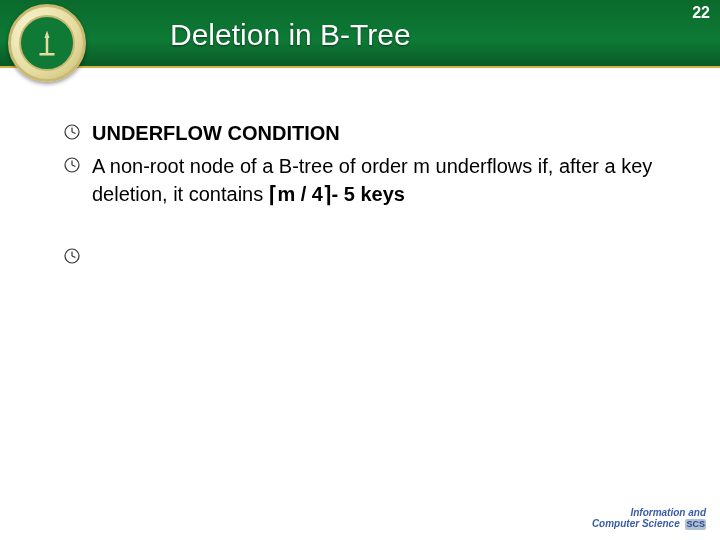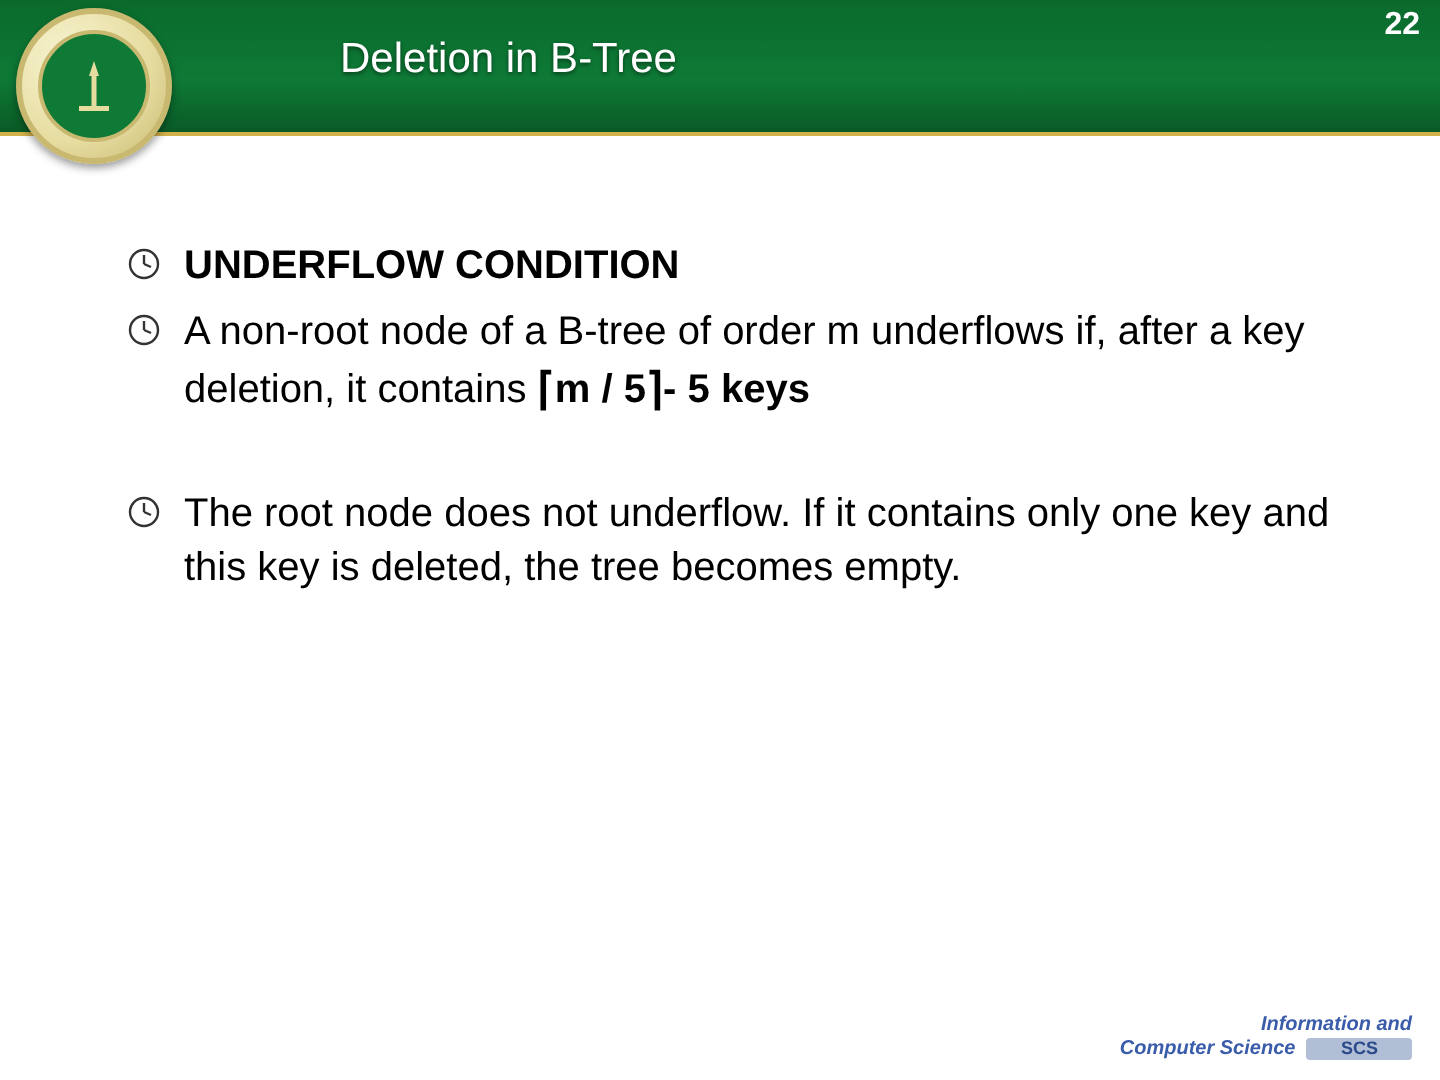--- a/index.html
+++ b/index.html
@@ -25,21 +25,21 @@
     width: 56px; height: 56px; border-radius: 50%;
     background: #0e7a36;
     border: 2px solid #c8b870;
     display:flex; align-items:center; justify-content:center;
   }
   .logo-inner svg { width: 30px; height: 30px; }
   .title {
     position: absolute;
     left: 170px; top: 18px;
     color: #fff;
-    font-size: 21px;
+    font-size: 30px;
     font-weight: 400;
     text-shadow: 0 1px 2px rgba(0,0,0,.5);
   }
   .pagenum {
     position: absolute;
     right: 10px; top: 4px;
     color: #fff;
     font-size: 16px;
     font-weight: bold;
   }
@@ -72,21 +72,21 @@
     text-align: right;
     line-height: 1.05;
     margin-top: 32px;
   }
   .footer-logo .scs {
     display: inline-block;
     background: #b0bed6;
     color: #2b4a8a;
     font-style: normal;
     font-weight: bold;
-    padding: 1px 17px;
+    padding: 1px 1px;
     margin-left: 3px;
     border-radius: 2px;
     font-size: 9px;
   }
 </style>
 </head>
 <body>
 
 <div class="slide">
 
@@ -113,31 +113,30 @@
       <span class="bullet-heading">UNDERFLOW CONDITION</span>
     </div>
 
     <div class="bullet">
       <svg class="clock" viewBox="0 0 16 16">
         <circle cx="8" cy="8" r="7" fill="none" stroke="#333" stroke-width="1.2"></circle>
         <line x1="8" y1="8" x2="8" y2="3.5" stroke="#333" stroke-width="1.2"></line>
         <line x1="8" y1="8" x2="11.5" y2="9.5" stroke="#333" stroke-width="1.2"></line>
       </svg>
       <span>
-        <span>A non-root node of a B-tree of order m underflows if, after a key deletion, it contains </span><span class="ceil-l">⌈</span><b>m / 5</b><span class="ceil-r">⌉</span><b>- 5 keys</b>
+        <span>A non-root node of a B-tree of order m underflows if, after a key deletion, it contains </span><span class="ceil-l">⌈</span><b>m / 4</b><span class="ceil-r">⌉</span><b>- 5 keys</b>
       </span>
     </div>
 
     <div class="bullet group2">
       <svg class="clock" viewBox="0 0 16 16">
         <circle cx="8" cy="8" r="7" fill="none" stroke="#333" stroke-width="1.2"></circle>
         <line x1="8" y1="8" x2="8" y2="3.5" stroke="#333" stroke-width="1.2"></line>
         <line x1="8" y1="8" x2="11.5" y2="9.5" stroke="#333" stroke-width="1.2"></line>
       </svg>
-      <span>The root node does not underflow. If it contains only one key and this key is deleted, the tree becomes empty.</span>
     </div>
 
   </div>
 
   <div class="footer-logo">
     <span>Information and</span><br>
     <span>Computer Science</span>
     <span class="scs">SCS</span>
   </div>
 

